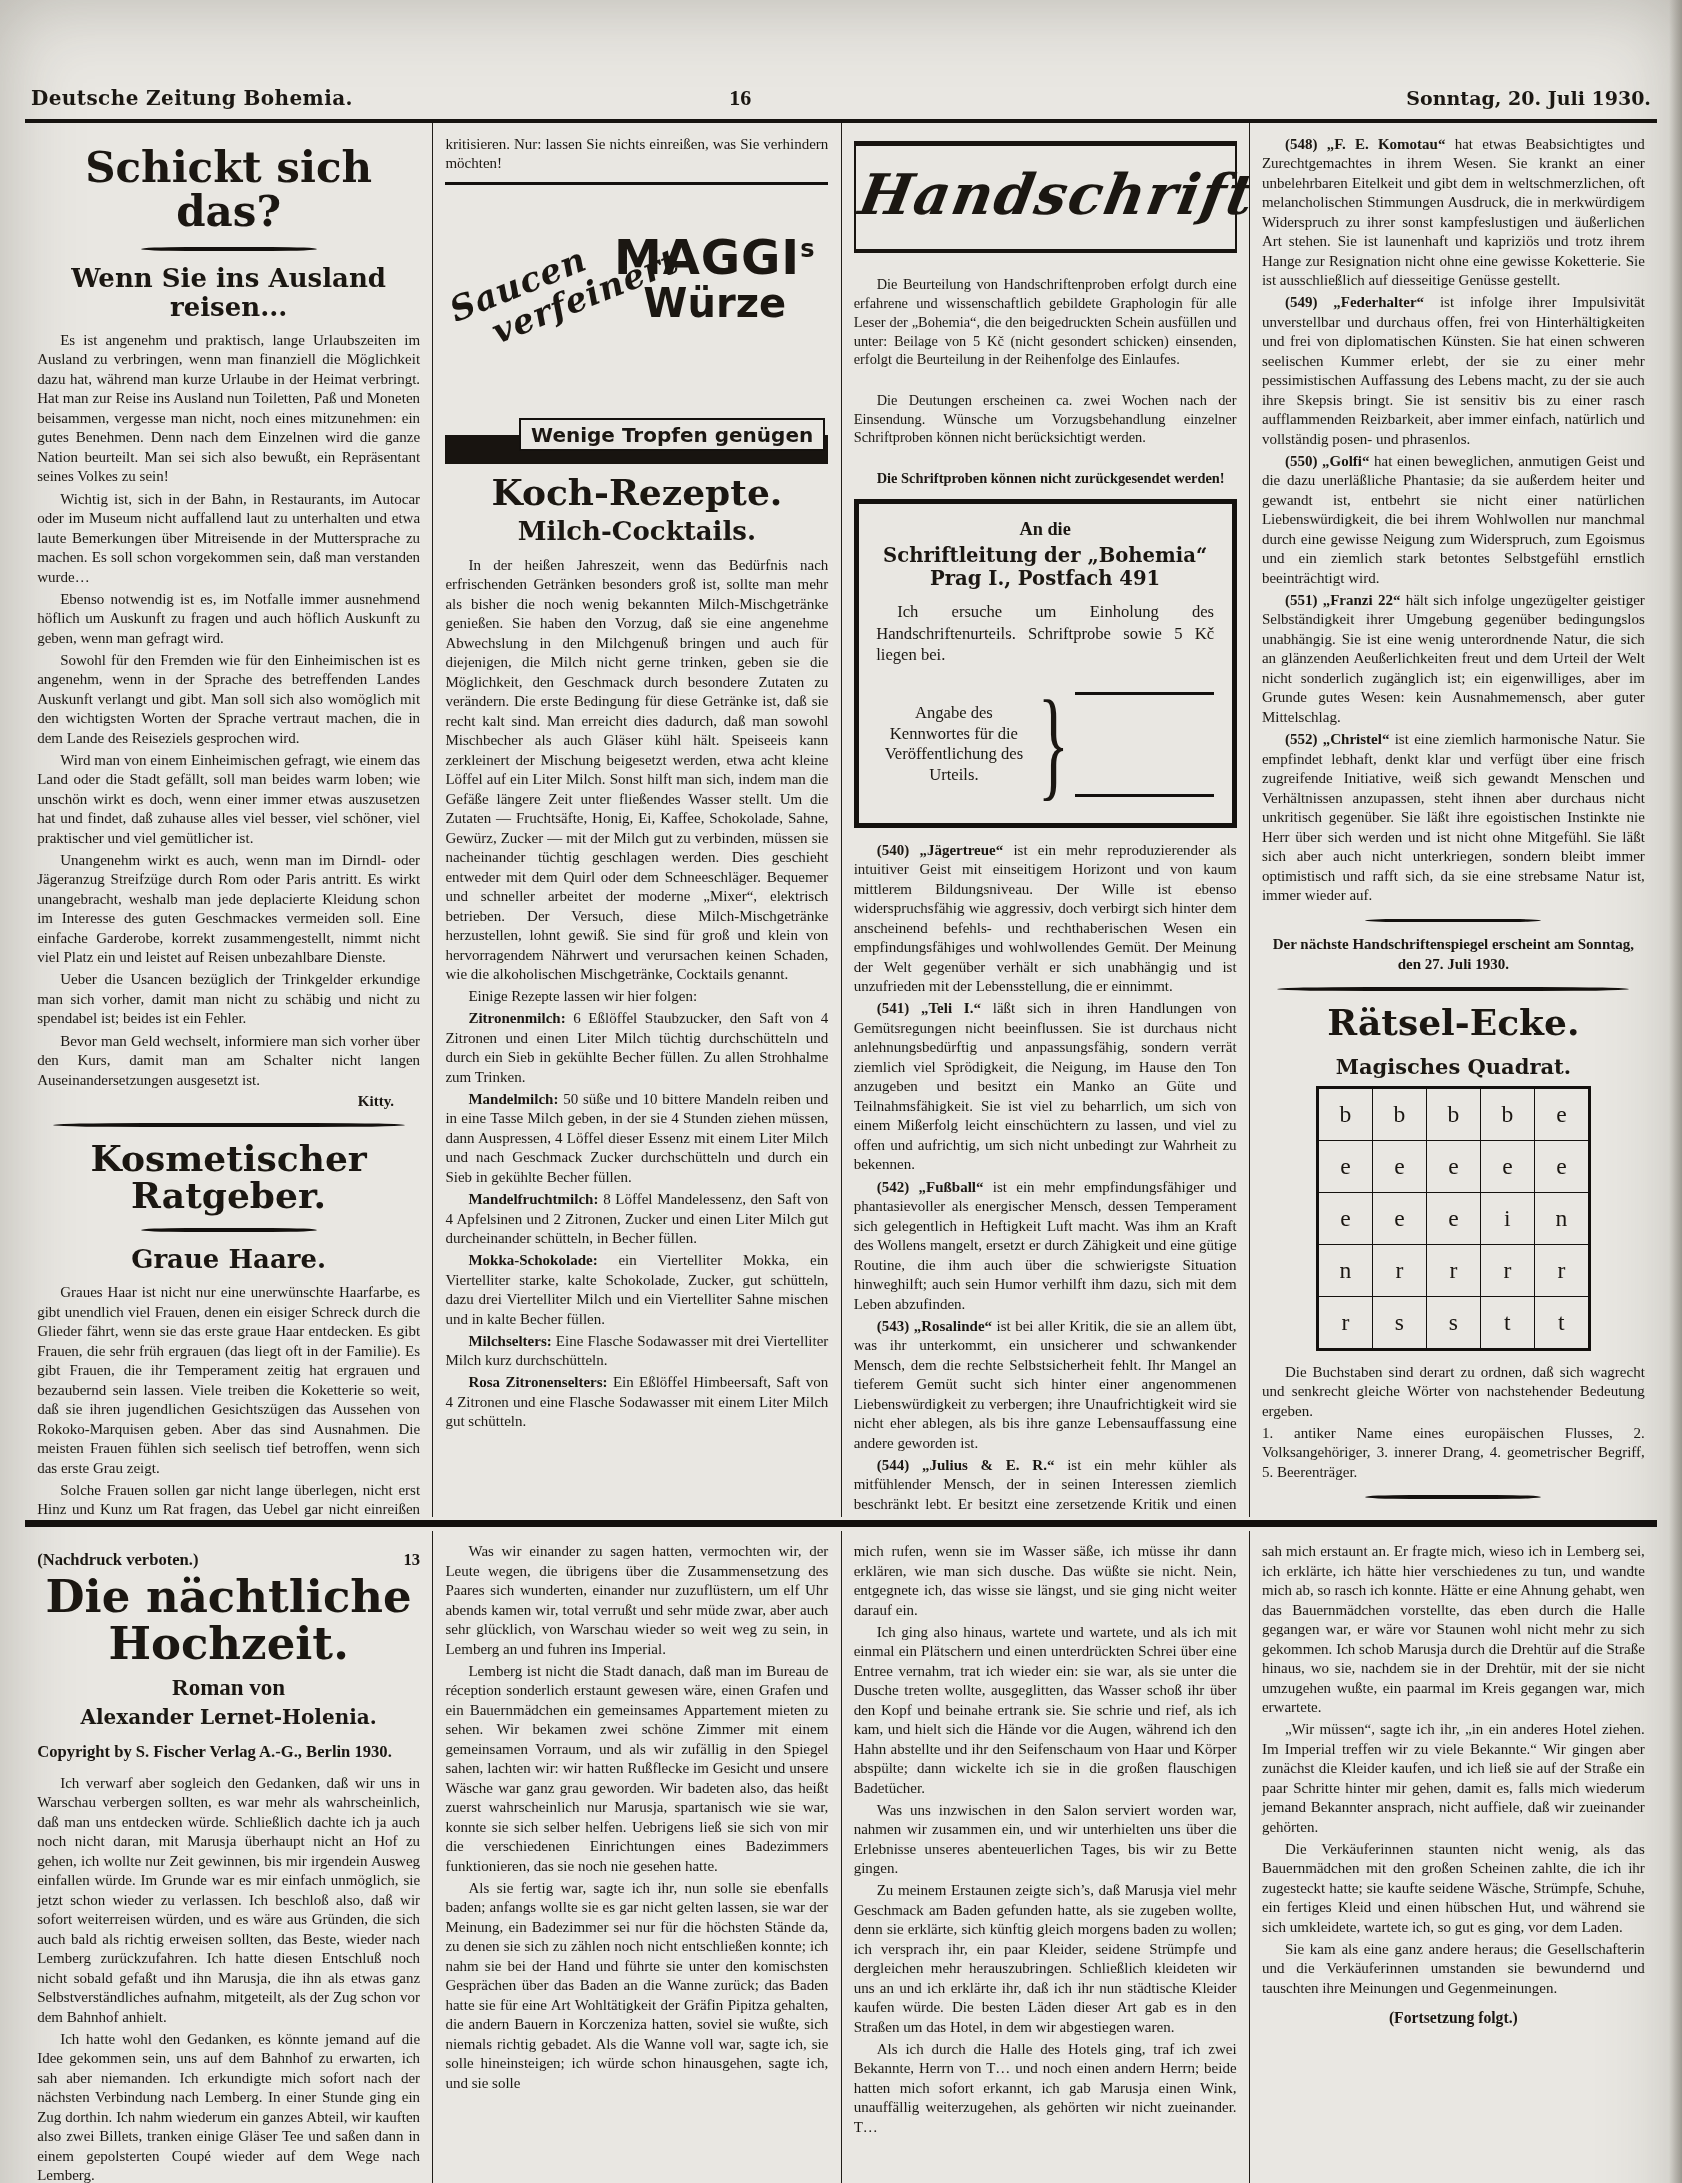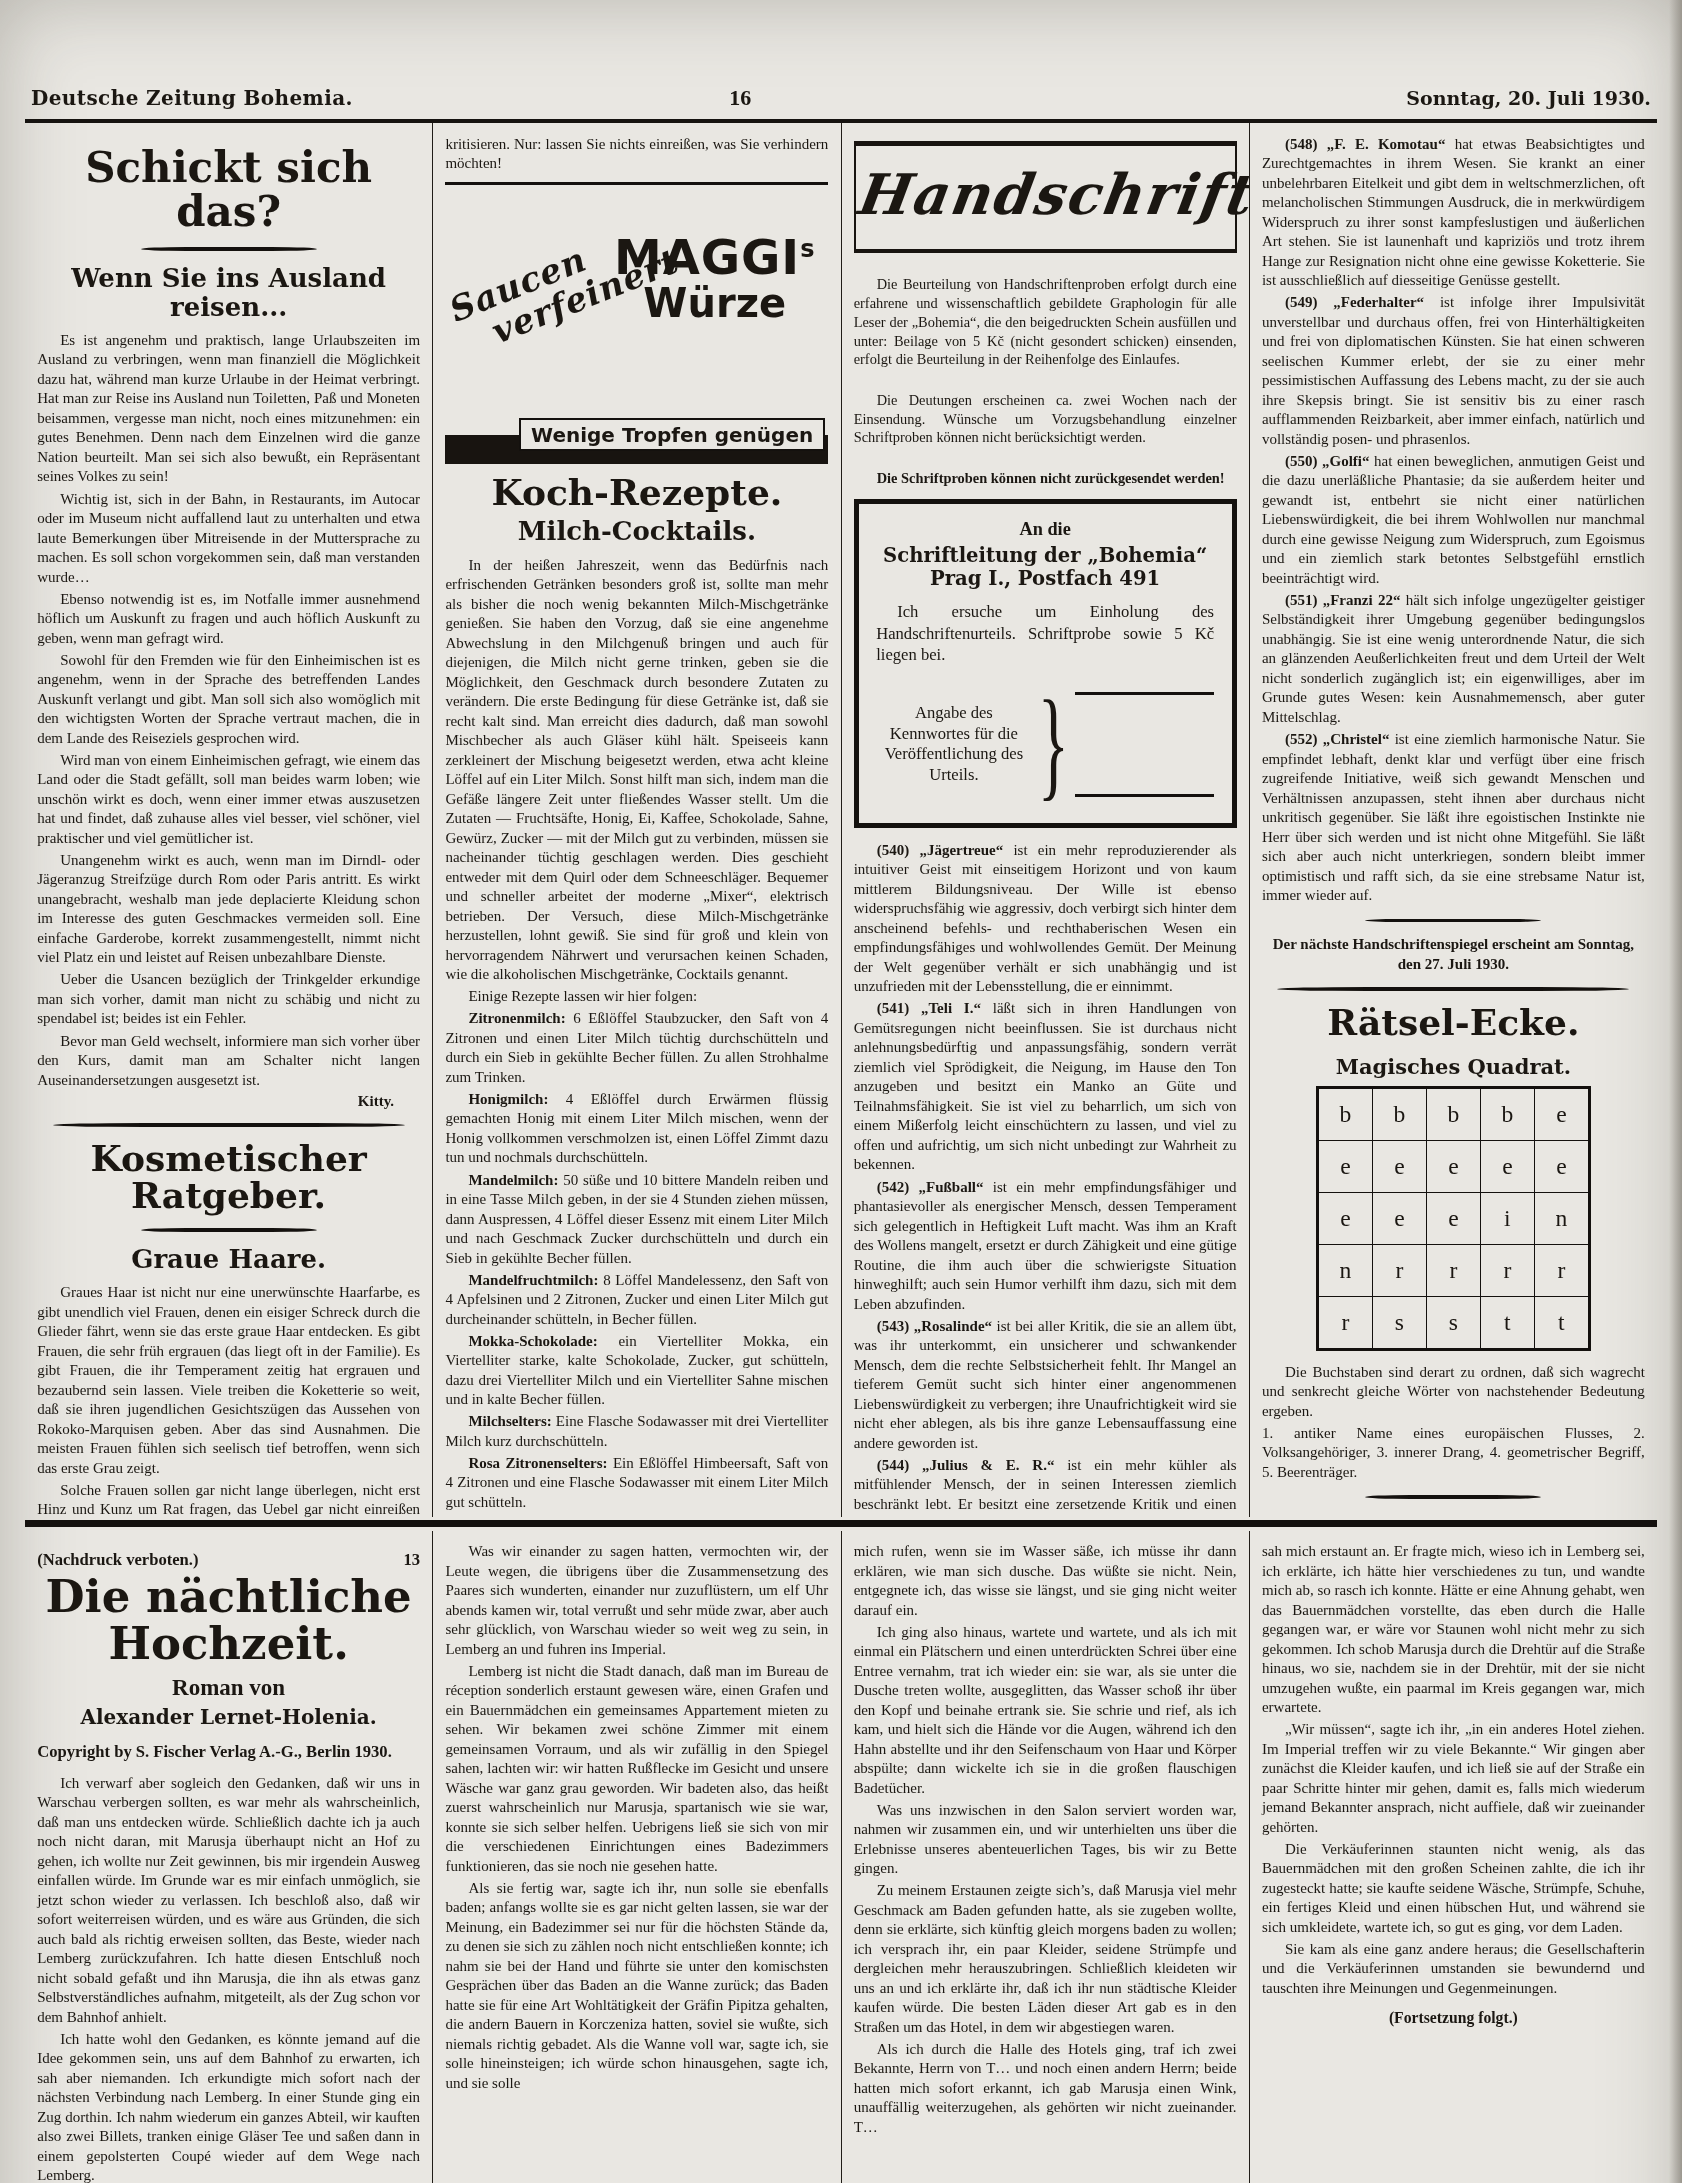--- a/index.html
+++ b/index.html
@@ -117,21 +117,20 @@
           <div class="maggi-product">Würze</div>
         </div>
         <div class="maggi-band"></div>
         <div class="maggi-slogan">Wenige Tropfen genügen</div>
       </div>
       <div class="h1 small" style="margin-top:10px;">Koch-Rezepte.</div>
       <div class="h2">Milch-Cocktails.</div>
       <p class="b">In der heißen Jahreszeit, wenn das Bedürfnis nach erfrischenden Getränken besonders groß ist, sollte man mehr als bisher die noch wenig bekannten Milch-Mischgetränke genießen. Sie haben den Vorzug, daß sie eine angenehme Abwechslung in den Milchgenuß bringen und auch für diejenigen, die Milch nicht gerne trinken, geben sie die Möglichkeit, den Geschmack durch besondere Zutaten zu verändern. Die erste Bedingung für diese Getränke ist, daß sie recht kalt sind. Man erreicht dies dadurch, daß man sowohl Mischbecher als auch Gläser kühl hält. Speiseeis kann zerkleinert der Mischung beigesetzt werden, etwa acht kleine Löffel auf ein Liter Milch. Sonst hilft man sich, indem man die Gefäße längere Zeit unter fließendes Wasser stellt. Um die Zutaten — Fruchtsäfte, Honig, Ei, Kaffee, Schokolade, Sahne, Gewürz, Zucker — mit der Milch gut zu verbinden, müssen sie nacheinander tüchtig geschlagen werden. Dies geschieht entweder mit dem Quirl oder dem Schneeschläger. Bequemer und schneller arbeitet der moderne „Mixer“, elektrisch betrieben. Der Versuch, diese Milch-Mischgetränke herzustellen, lohnt gewiß. Sie sind für groß und klein von hervorragendem Nährwert und verursachen keinen Schaden, wie die alkoholischen Mischgetränke, Cocktails genannt.</p>
       <p class="b">Einige Rezepte lassen wir hier folgen:</p>
       <p class="b"><b>Zitronenmilch:</b> <span>6 Eßlöffel Staubzucker, den Saft von 4 Zitronen und einen Liter Milch tüchtig durchschütteln und durch ein Sieb in gekühlte Becher füllen. Zu allen Strohhalme zum Trinken.</span></p>
-      <p class="b"><b>Honigmilch:</b> <span>4 Eßlöffel durch Erwärmen flüssig gemachten Honig mit einem Liter Milch mischen, wenn der Honig vollkommen verschmolzen ist, einen Löffel Zimmt dazu tun und nochmals durchschütteln.</span></p>
       <p class="b"><b>Mandelmilch:</b> <span>50 süße und 10 bittere Mandeln reiben und in eine Tasse Milch geben, in der sie 4 Stunden ziehen müssen, dann Auspressen, 4 Löffel dieser Essenz mit einem Liter Milch und nach Geschmack Zucker durchschütteln und durch ein Sieb in gekühlte Becher füllen.</span></p>
       <p class="b"><b>Mandelfruchtmilch:</b> <span>8 Löffel Mandelessenz, den Saft von 4 Apfelsinen und 2 Zitronen, Zucker und einen Liter Milch gut durcheinander schütteln, in Becher füllen.</span></p>
       <p class="b"><b>Mokka-Schokolade:</b> <span>ein Viertelliter Mokka, ein Viertelliter starke, kalte Schokolade, Zucker, gut schütteln, dazu drei Viertelliter Milch und ein Viertelliter Sahne mischen und in kalte Becher füllen.</span></p>
       <p class="b"><b>Milchselters:</b> <span>Eine Flasche Sodawasser mit drei Viertelliter Milch kurz durchschütteln.</span></p>
       <p class="b"><b>Rosa Zitronenselters:</b> <span>Ein Eßlöffel Himbeersaft, Saft von 4 Zitronen und eine Flasche Sodawasser mit einem Liter Milch gut schütteln.</span></p>
 
     </div>
 
     <div class="col">
       <div class="script-box">

